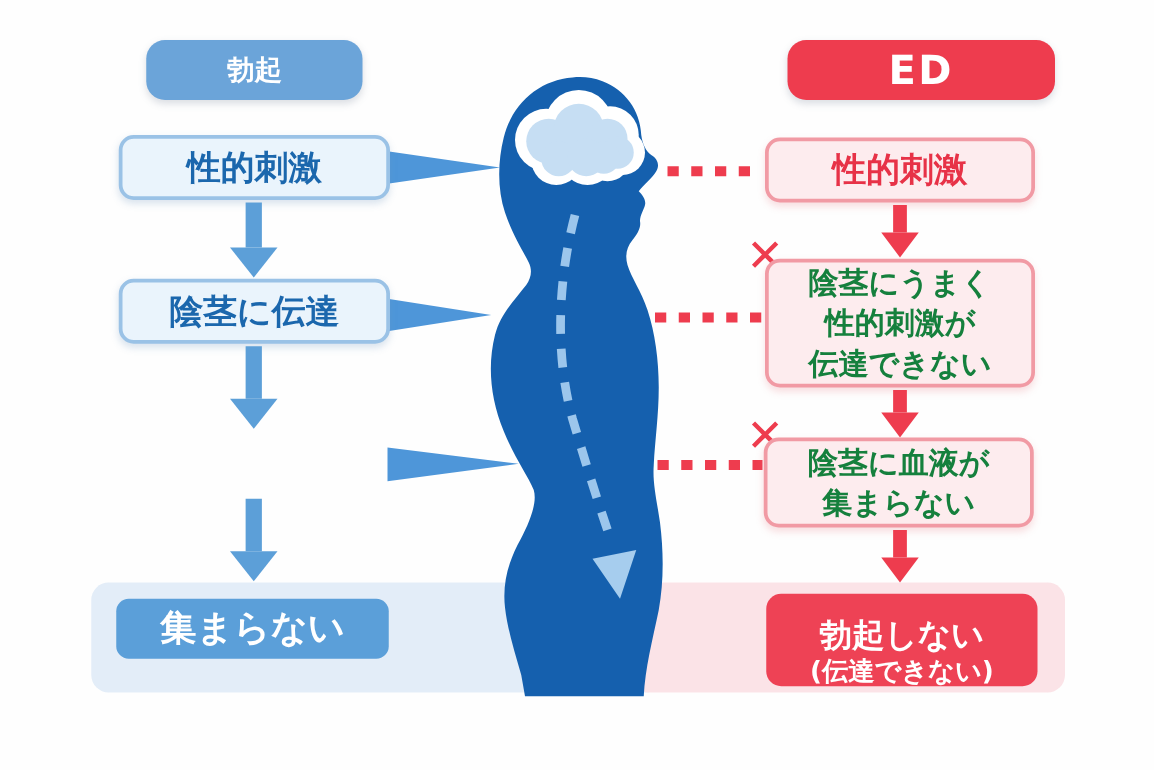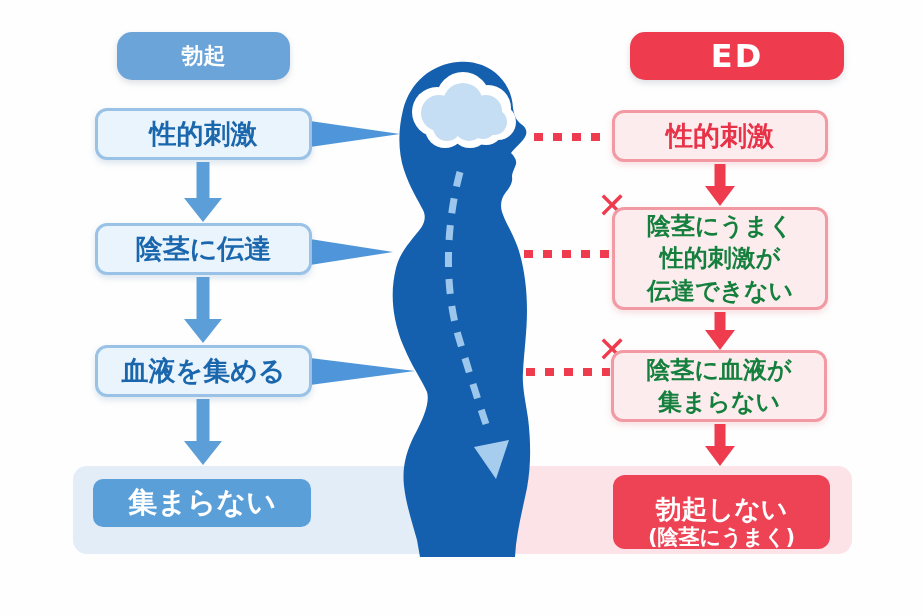--- a/index.html
+++ b/index.html
@@ -168,21 +168,20 @@
     <div class="stem"></div>
       <div class="head"></div>
   </div>
 
   <div class="fbox blue bL2">陰茎に伝達</div>
   <div class="arr blue aL2">
     <div class="stem"></div>
       <div class="head"></div>
   </div>
 
-  <div class="fbox blue bL3">血液を集める</div>
   <div class="arr blue aL3">
     <div class="stem"></div>
       <div class="head"></div>
   </div>
 
   <div class="result res-left">集まらない</div>
 
   <div class="hdr hdr-right">ED</div>
 
   <div class="fbox pink accent bR1">性的刺激</div>
@@ -203,16 +202,16 @@
   <span class="cross x2">✕</span>
   <div class="fbox pink dark bR3">陰茎に血液が
 集まらない</div>
   <div class="arr red aR3">
     <div class="stem"></div>
       <div class="head"></div>
   </div>
 
   <div class="result res-right">
     <div class="l1">勃起しない</div>
-    <div class="l2">(陰茎にうまく)</div>
+    <div class="l2">(伝達できない)</div>
   </div>
 
 </div>
 
 </body></html>

